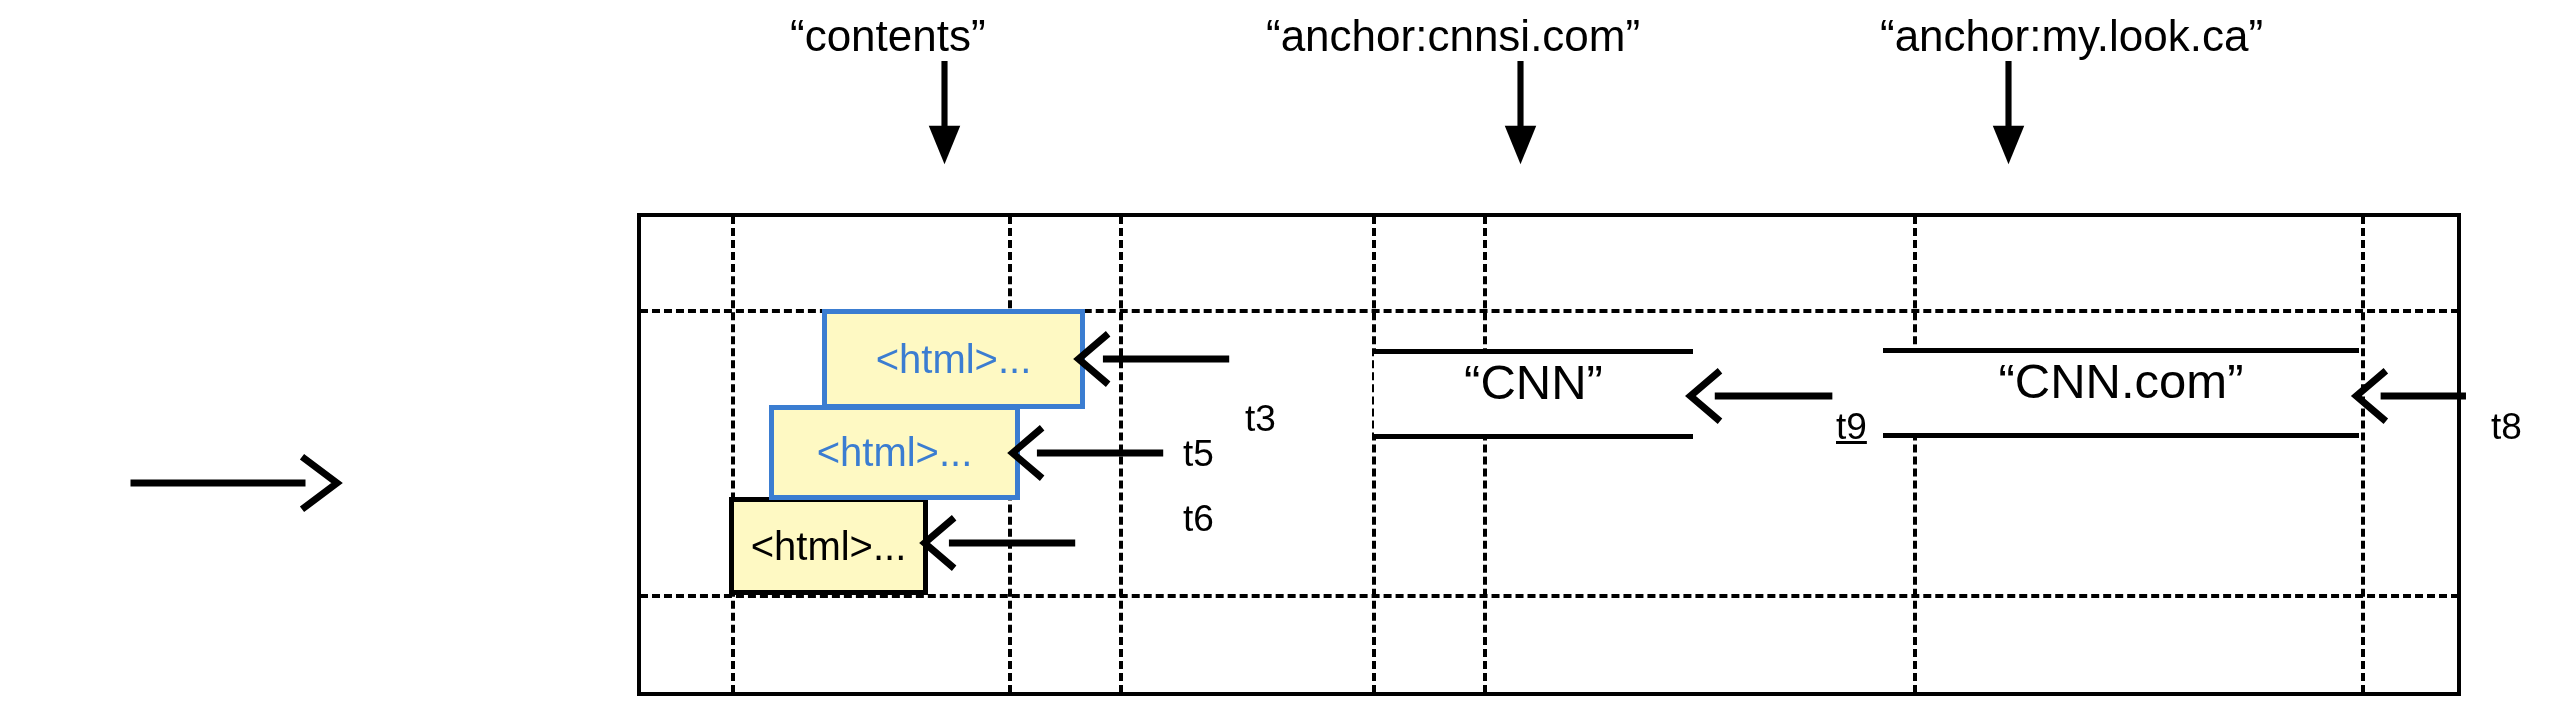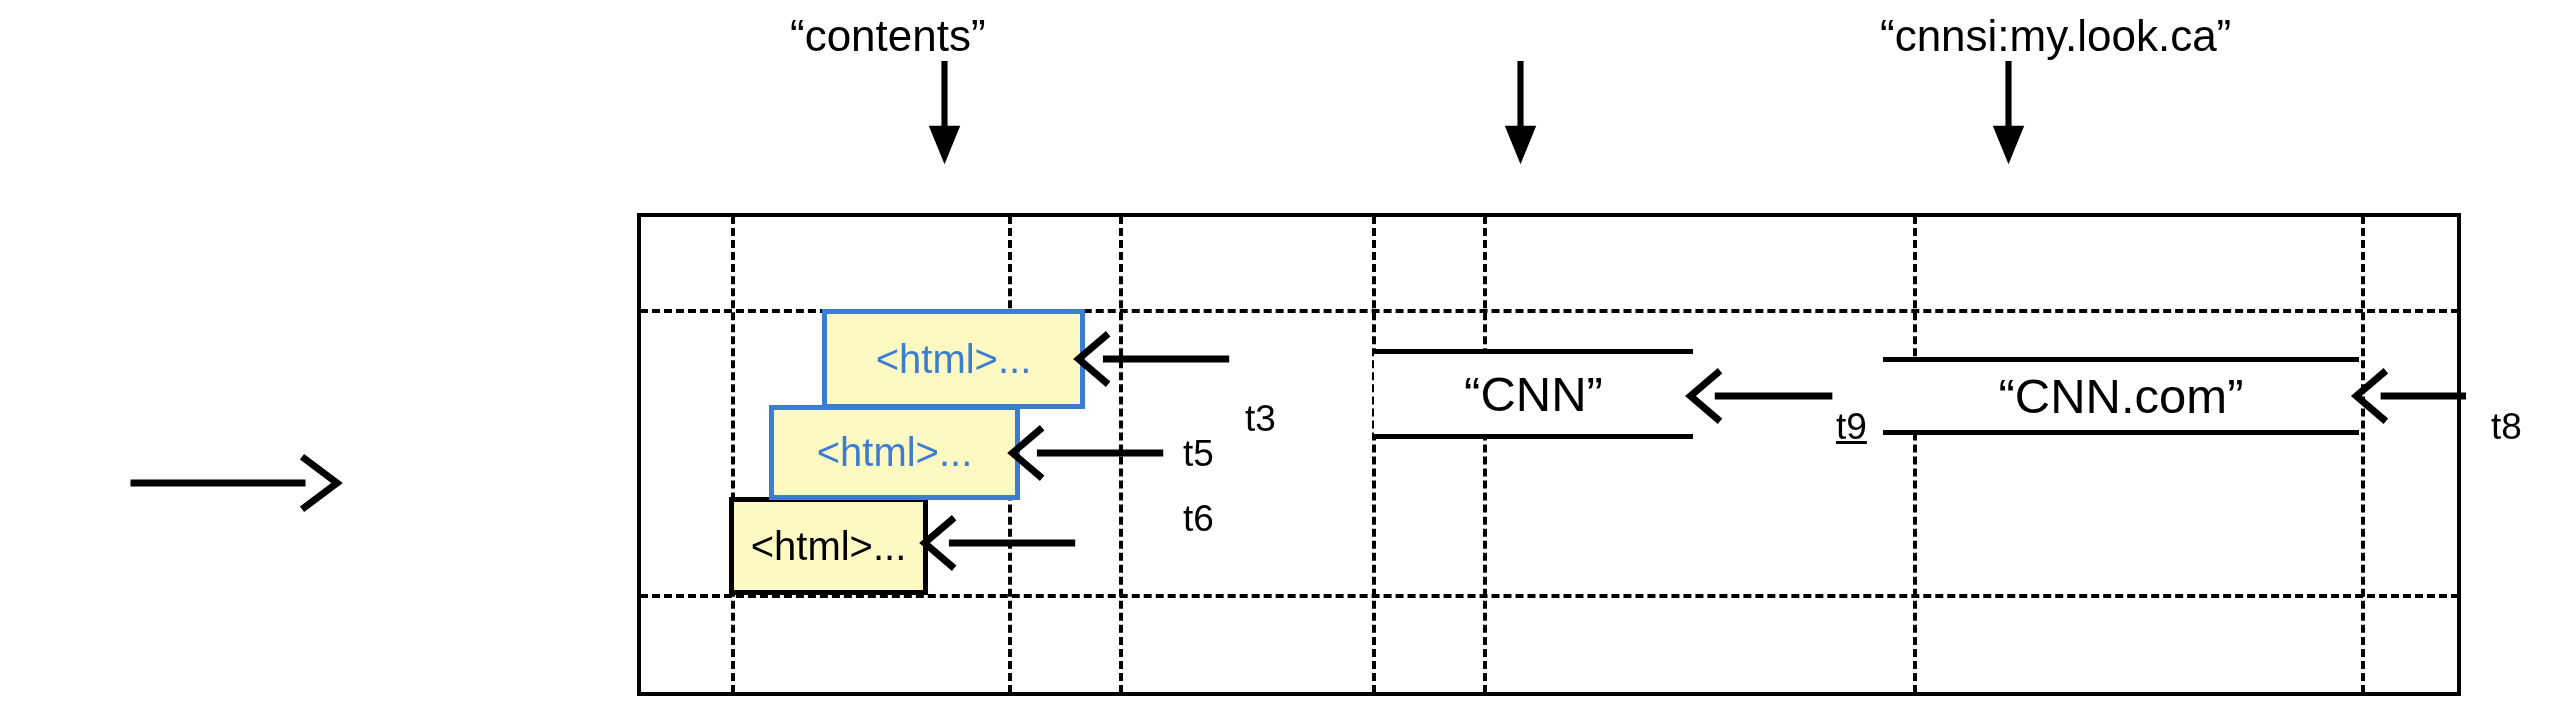--- a/index.html
+++ b/index.html
@@ -58,38 +58,39 @@
   .htmlbox.black { border:5.3px solid #000000; }
   .htmlbox.black span { color:#000000; }
 
   .strbox {
     position:absolute;
     box-sizing:border-box;
     background:#ffffff;
     border-top:5.3px solid #000000;
     border-bottom:5.3px solid #000000;
     display:flex;
-    align-items:center;
+    align-items:flex-start;
     justify-content:center;
   }
   .strbox span { color:#000000; }
 
   
   .arrow { position:absolute; }
   .arrow svg { display:block; overflow:visible; }
 </style>
 </head>
 <body>
 
 <div id="stage">
 
   <div class="lbl toplabel" style="left:790px; top:14px;">“contents”</div>
 
+  <div class="lbl toplabel" style="left:1266px; top:14px;">“anchor:cnnsi.com”</div>
 
-  <div class="lbl toplabel" style="left:1880px; top:14px;">“cnnsi:my.look.ca”</div>
+  <div class="lbl toplabel" style="left:1880px; top:14px;">“anchor:my.look.ca”</div>
 
   <div class="arrow" style="left:927px; top:61px;">
     <svg width="35" height="105" viewBox="0 0 40 120">
       <line x1="20" y1="0" x2="20" y2="82" stroke="#000" stroke-width="7"></line>
       <polygon points="20,118 2,74 38,74" fill="#000"></polygon>
     </svg>
   </div>
 
   <div class="arrow" style="left:1503px; top:61px;">
     <svg width="35" height="105" viewBox="0 0 40 120">
@@ -167,21 +168,21 @@
   </div>
 
   <div class="arrow" style="left:1688px; top:369px; z-index:7;">
     <svg width="145" height="54" viewBox="0 0 165 62">
       <line x1="165" y1="31" x2="30" y2="31" stroke="#000" stroke-width="8"></line>
       <polyline points="36,2 2,31 36,60" fill="none" stroke="#000" stroke-width="8"></polyline>
     </svg>
   </div>
   <div class="lbl tlabel" style="left:1836px; top:408px;text-decoration:underline;">t9</div>
 
-  <div class="strbox" style="left:1883px; top:357px; width:476px; height:78px; z-index:5;">
+  <div class="strbox" style="left:1883px; top:348px; width:476px; height:90px; z-index:5;">
     <span class="cellbig">“CNN.com”</span>
   </div>
 
   <div class="arrow" style="left:2354px; top:369px; z-index:7;">
     <svg width="136" height="54" viewBox="0 0 155 62">
       <line x1="128" y1="31" x2="30" y2="31" stroke="#000" stroke-width="8"></line>
       <polyline points="36,2 2,31 36,60" fill="none" stroke="#000" stroke-width="8"></polyline>
     </svg>
   </div>
   <div class="lbl tlabel" style="left:2491px; top:408px;">t8</div>

